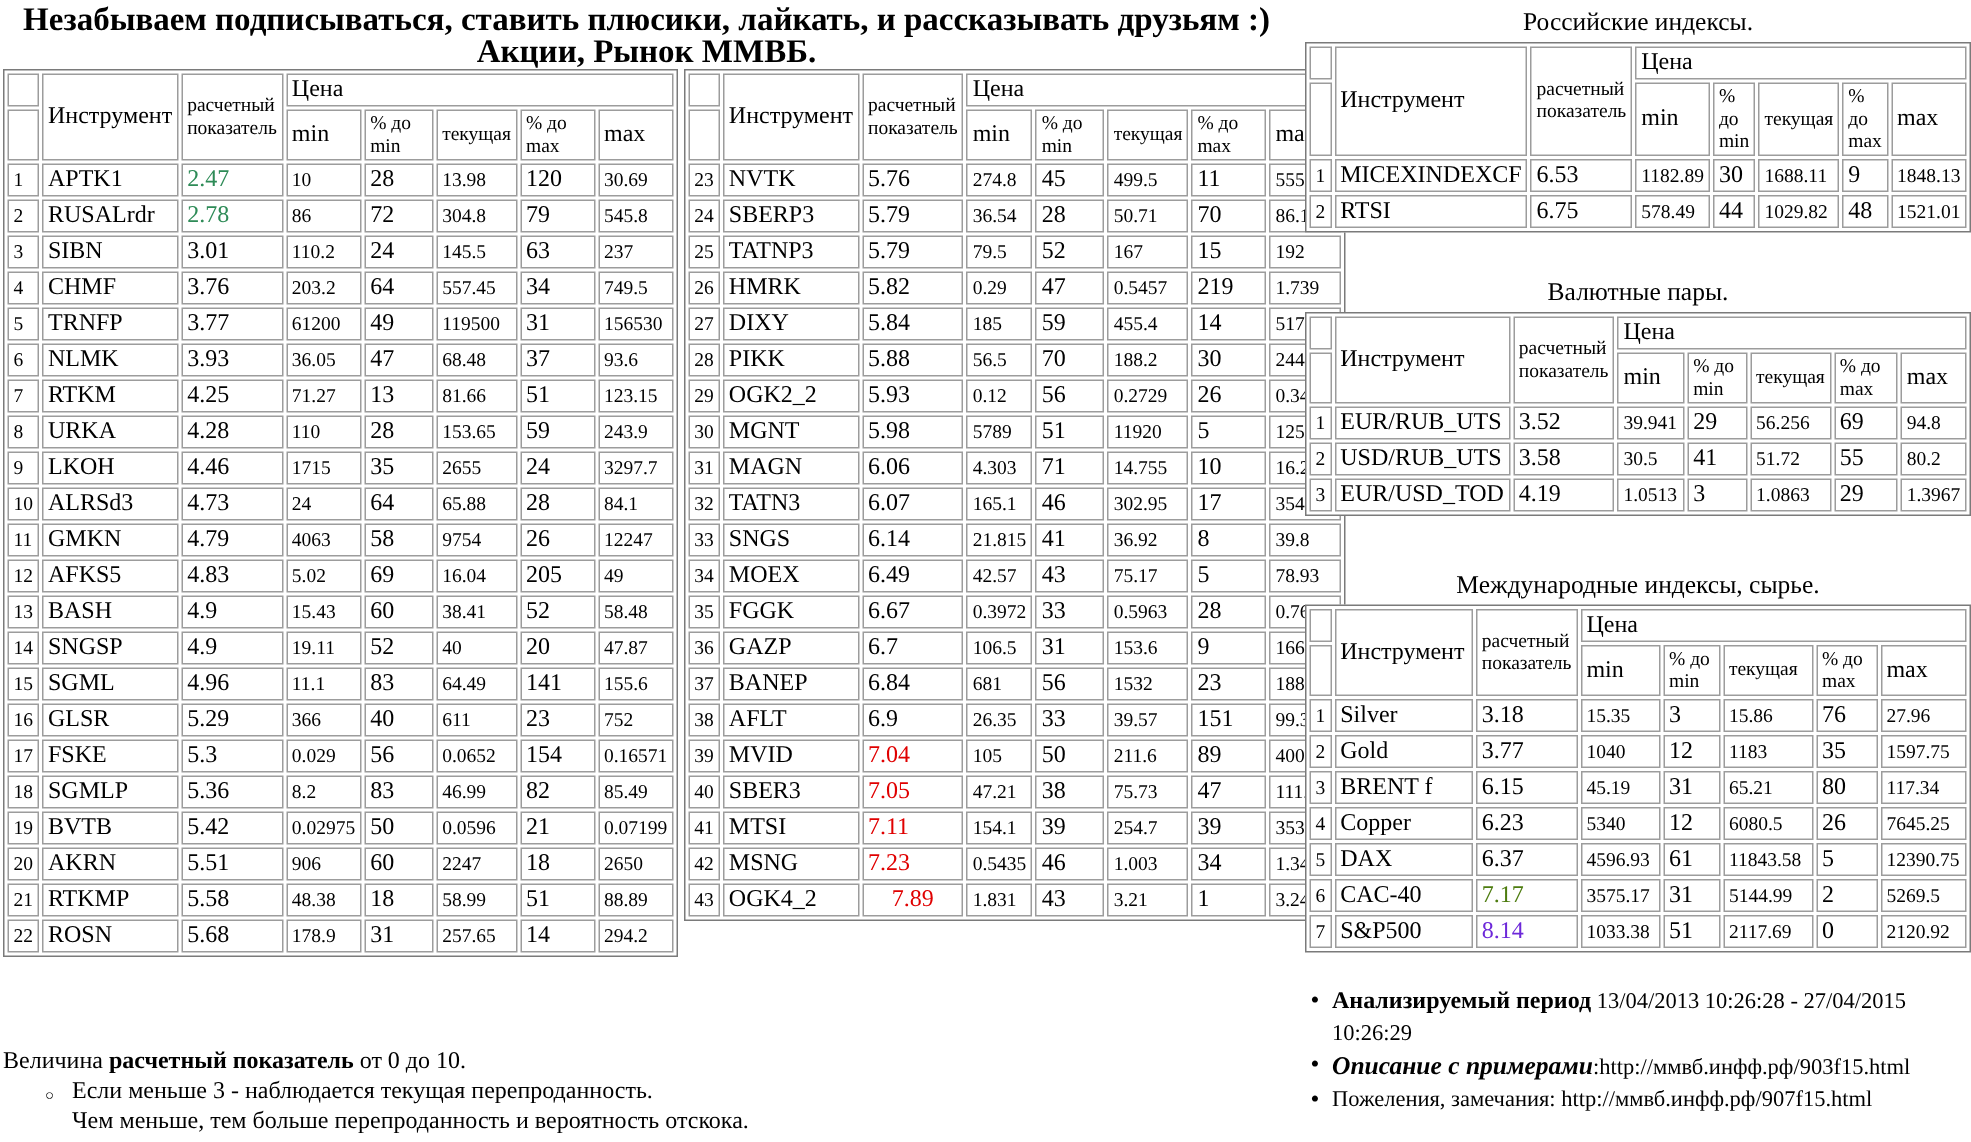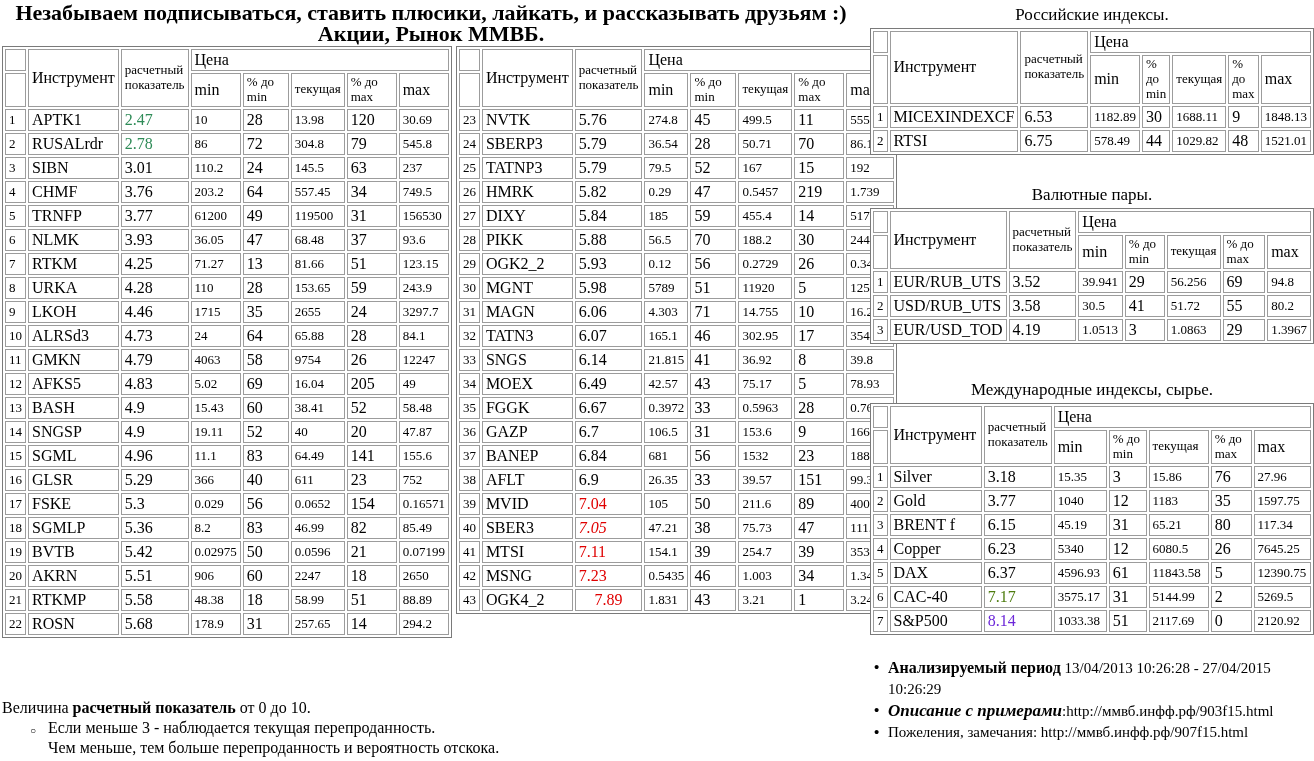--- a/index.html
+++ b/index.html
@@ -501,21 +501,21 @@
             <td class="c-ind" style="color: rgb(224, 0, 0);">7.04</td>
             <td class="c-small">105</td>
             <td class="c-pct pct-bold">50</td>
             <td class="c-small">211.6</td>
             <td class="c-pct pct-bold">89</td>
             <td class="c-small">400</td>
           </tr>
           <tr>
             <td class="c-num">40</td>
             <td class="c-name">SBER3</td>
-            <td class="c-ind" style="color: rgb(224, 0, 0); font-style: italic;">7.05</td>
+            <td class="c-ind" style="color: rgb(224, 0, 0);">7.05</td>
             <td class="c-small">47.21</td>
             <td class="c-pct pct-bold">38</td>
             <td class="c-small">75.73</td>
             <td class="c-pct pct-bold">47</td>
             <td class="c-small">111.44</td>
           </tr>
           <tr>
             <td class="c-num">41</td>
             <td class="c-name">MTSI</td>
             <td class="c-ind" style="color: rgb(224, 0, 0);">7.11</td>

